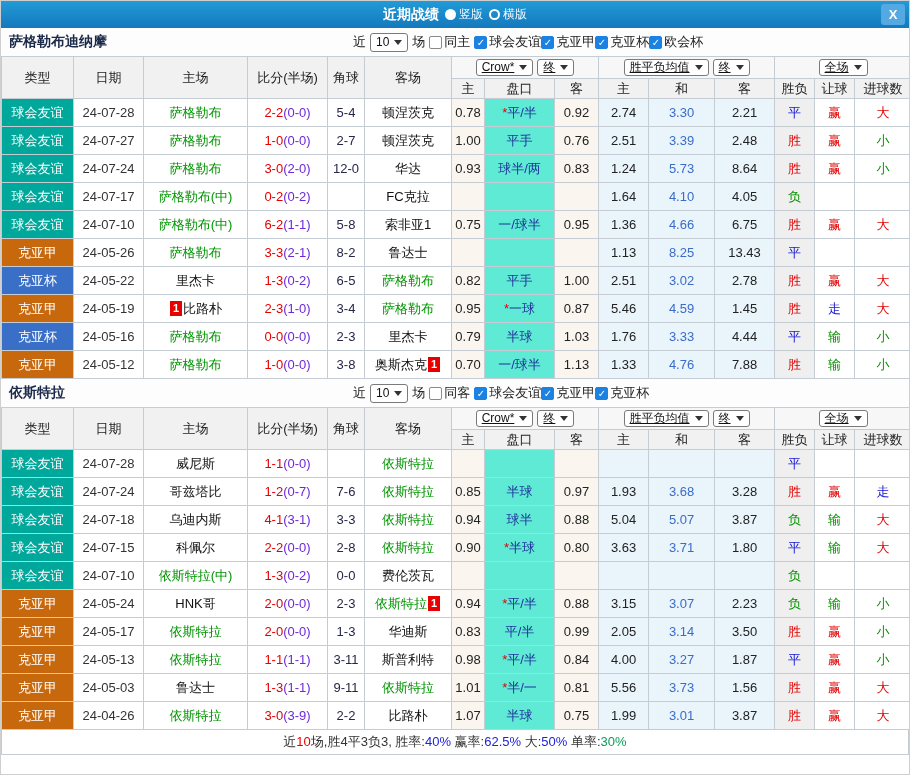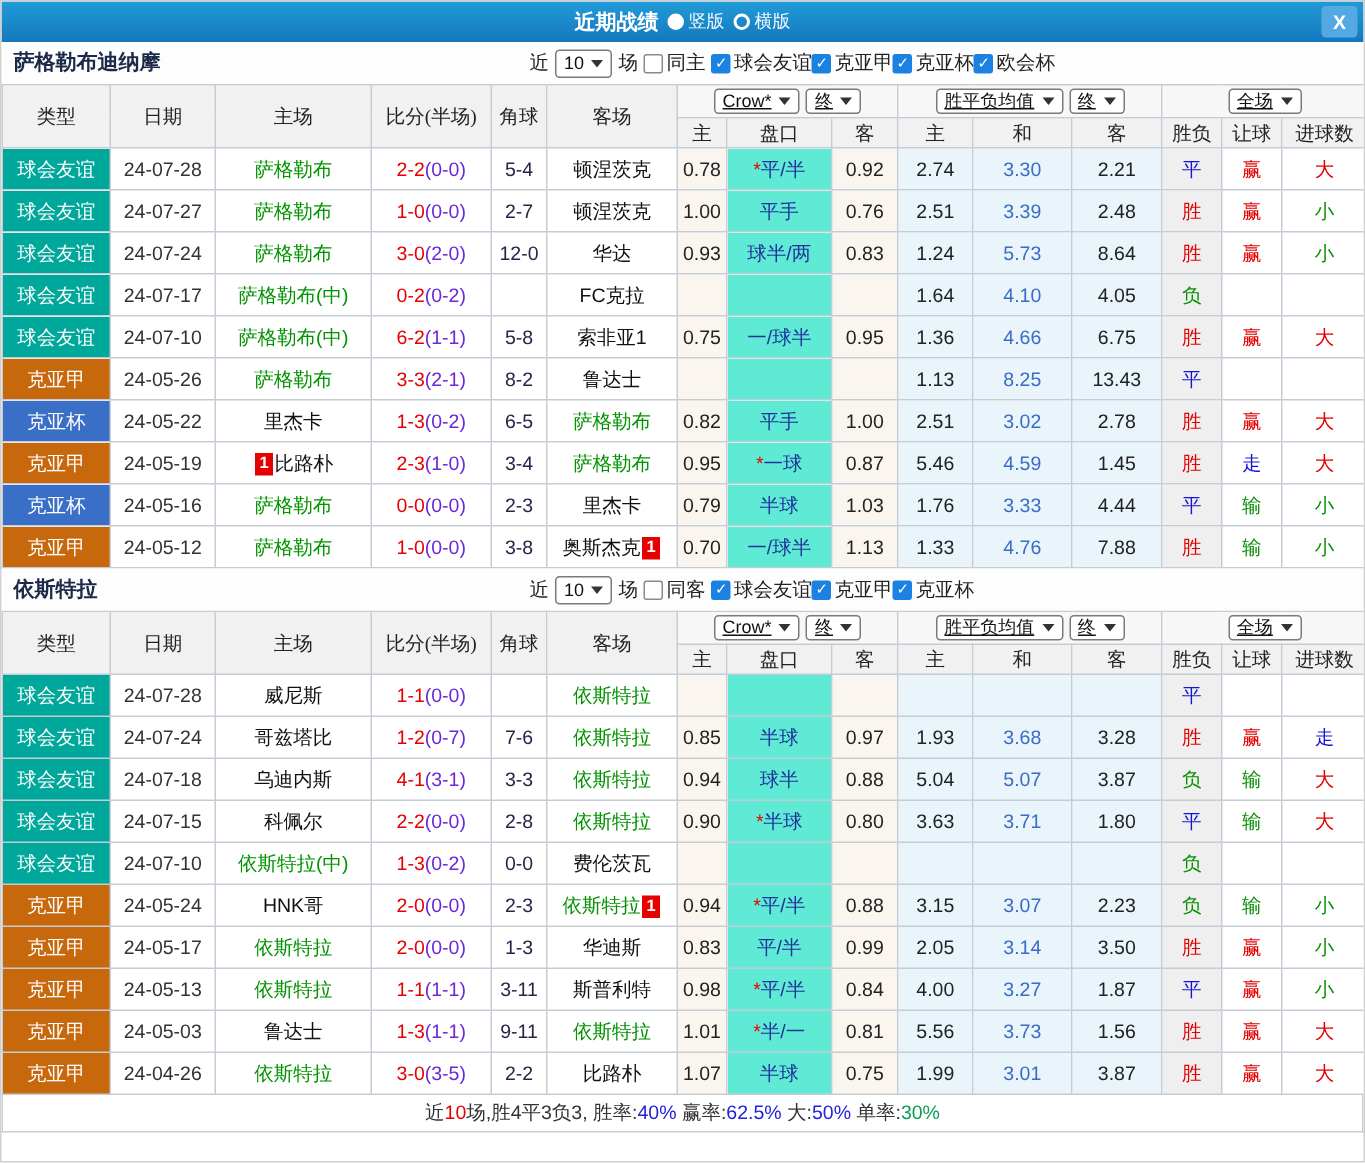--- a/index.html
+++ b/index.html
@@ -30,21 +30,21 @@
   .chk { width:13px; height:13px; border:1px solid #8a8a8a; background:#fff; border-radius:2px;
          display:inline-flex; align-items:center; justify-content:center; font-size:10px; color:#fff; line-height:13px; }
   .chk.on { background:#1b82e2; border-color:#1b82e2; }
 
   
   table { border-collapse:collapse; table-layout:fixed; width:910px; }
   th, td { border:1px solid #c6ccd4; text-align:center; overflow:hidden; white-space:nowrap; }
   thead th { background:#f1f1f1; font-weight:normal; font-size:13px; color:#222; }
   tr.hrow1 th { height:22px; }
   tr.hrow2 th { height:20px; }
-  th.th-left { background:#f1f1f1;font-family:Liberation Serif, serif; }
+  th.th-left { background:#f1f1f1; }
   th.th-group { background:#f7f7f7; }
   th .dd { height:17px; margin:0 2px;text-decoration:underline; }
   tbody td { height:28px; font-size:13px; background:#fff; color:#111; }
   td.c-type { color:#fff; font-size:13px; }
   td.c-date { color:#333; }
   .t-hl { color:#009400; }
   .t-n  { color:#111; }
   .card { display:inline-block; background:#e60000; color:#fff; font-size:11px; font-weight:bold;
           width:12px; height:15px; line-height:15px; vertical-align:1px; margin:0 1px; }
   .ft { color:#e60000; } .ht { color:#6d28d9; }
@@ -573,21 +573,21 @@
               <td class="c-a2">3.73</td>
               <td class="c-a3">1.56</td>
               <td class="c-r1" style="color: rgb(227, 0, 0);">胜</td>
               <td class="c-r2" style="color: rgb(227, 0, 0);">赢</td>
               <td class="c-r3" style="color: rgb(227, 0, 0);">大</td>
             </tr>
             <tr>
               <td class="c-type" style="background: rgb(200, 104, 12);">克亚甲</td>
               <td class="c-date">24-04-26</td>
               <td class="c-team"><span class="t-hl">依斯特拉</span></td>
-              <td class="c-score"><span class="ft">3-0</span><span class="ht">(3-5)</span></td>
+              <td class="c-score"><span class="ft">3-0</span><span class="ht">(3-9)</span></td>
               <td class="c-corner">2-2</td>
               <td class="c-team"><span class="t-n">比路朴</span></td>
               <td class="c-o1">1.07</td>
               <td class="c-hc">半球</td>
               <td class="c-o2">0.75</td>
               <td class="c-a1">1.99</td>
               <td class="c-a2">3.01</td>
               <td class="c-a3">3.87</td>
               <td class="c-r1" style="color: rgb(227, 0, 0);">胜</td>
               <td class="c-r2" style="color: rgb(227, 0, 0);">赢</td>

